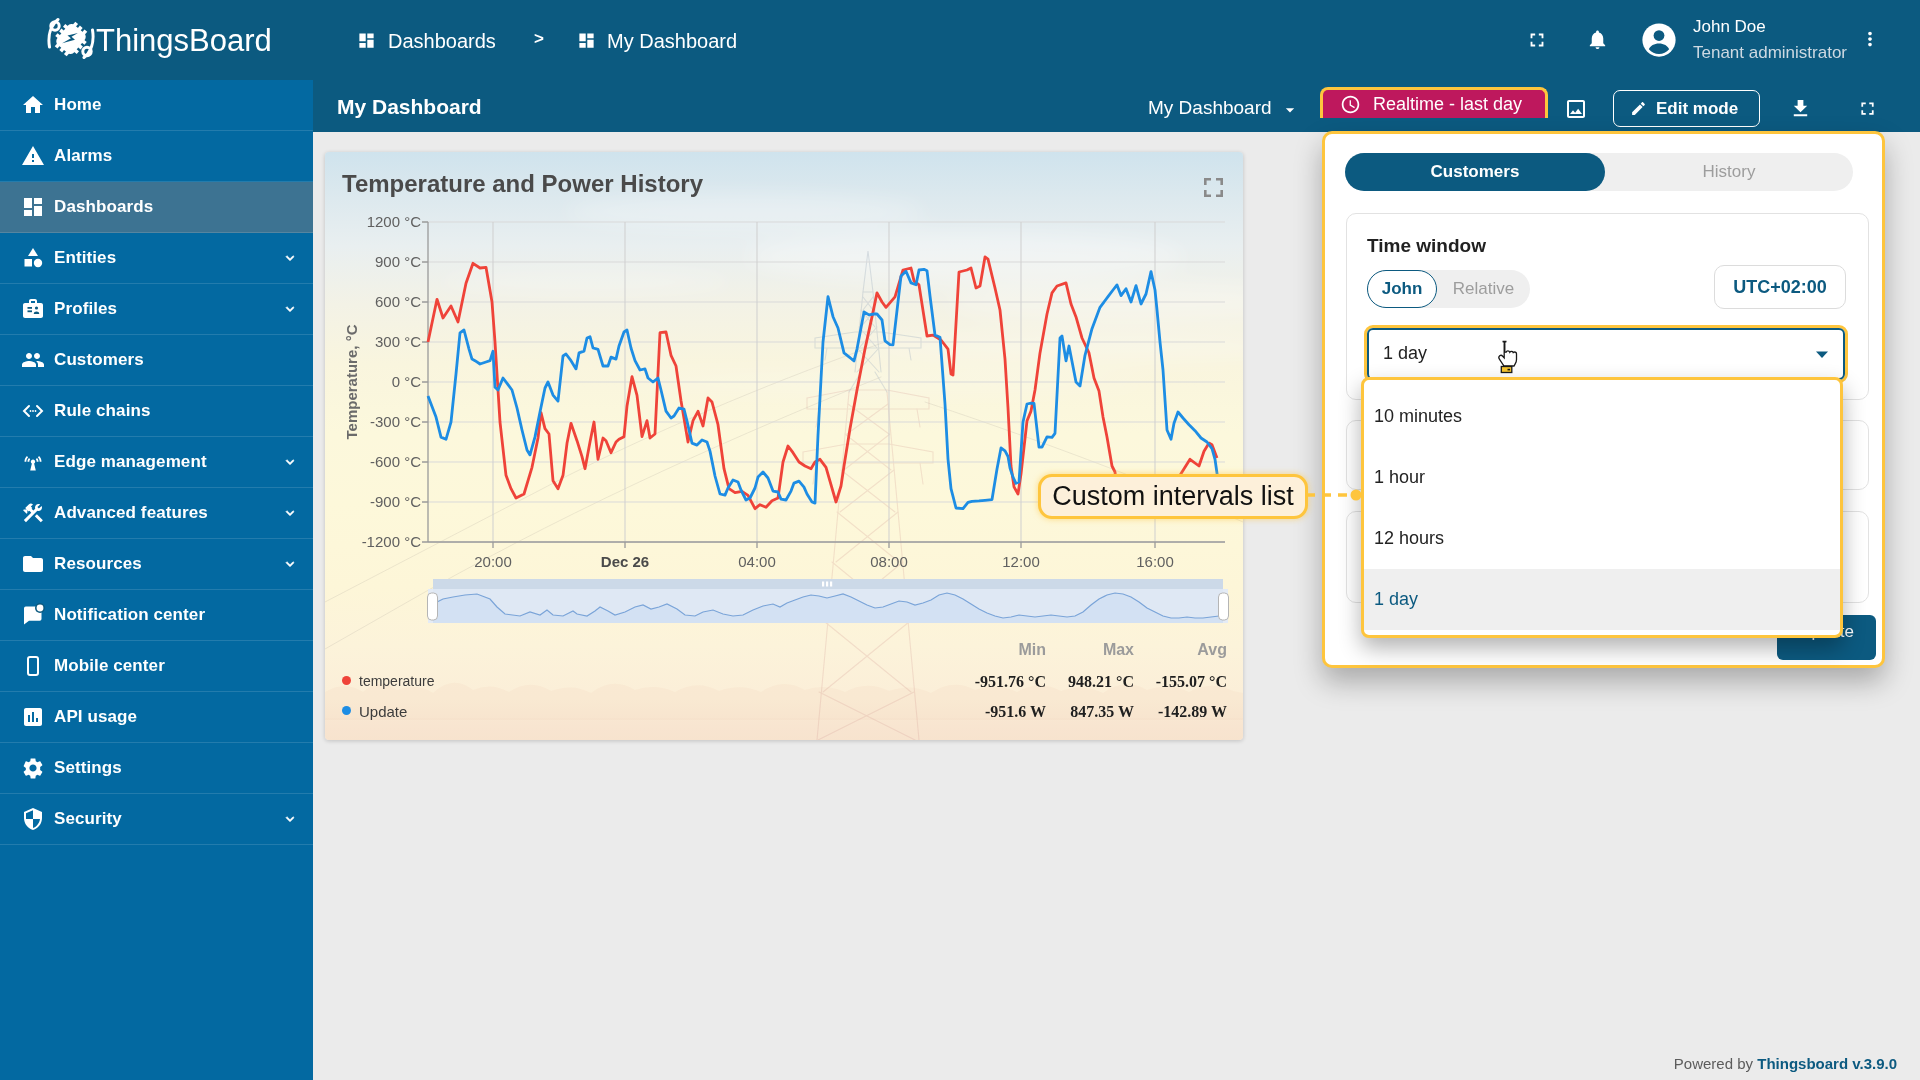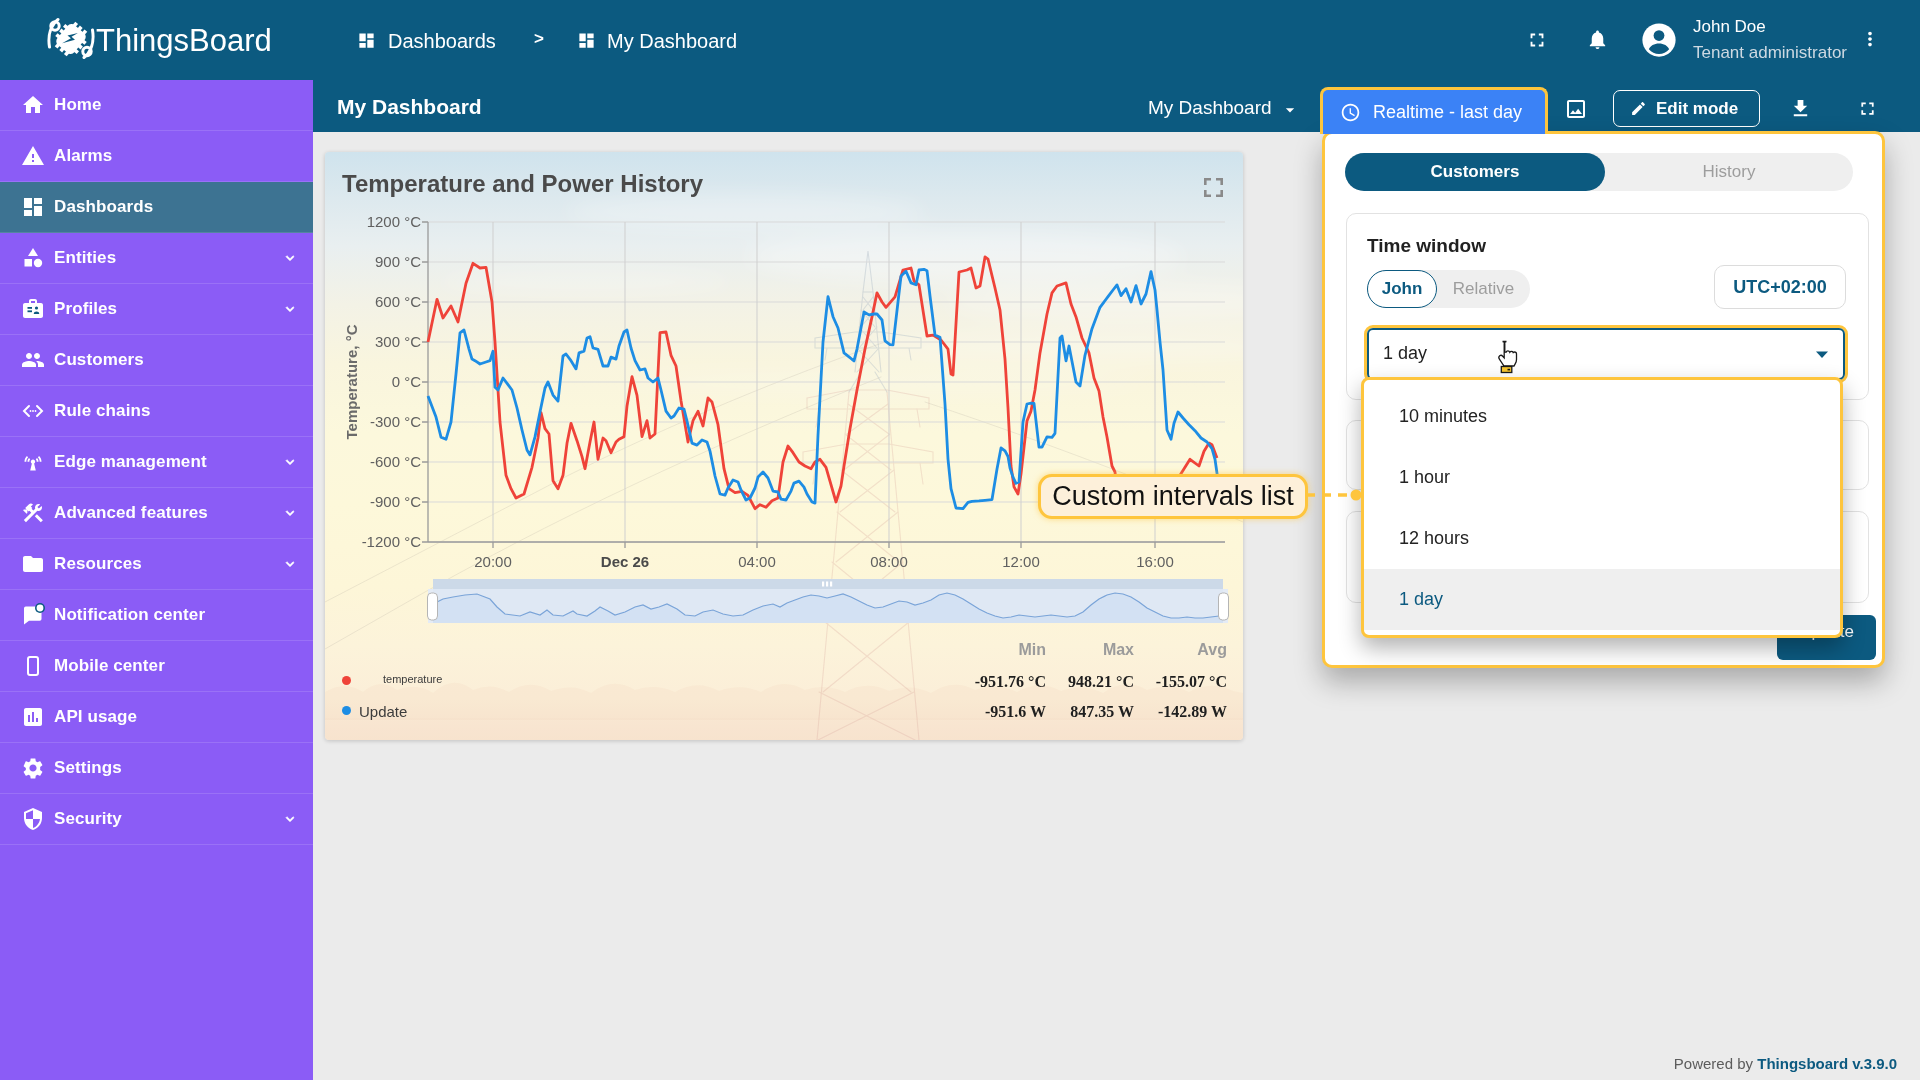--- a/index.html
+++ b/index.html
@@ -1,49 +1,49 @@
 <!DOCTYPE html>
 <html><head>
 <meta charset="utf-8">
 <style>
 * { margin:0; padding:0; box-sizing:border-box; }
 html,body { width:1920px; height:1080px; overflow:hidden; font-family:"Liberation Sans", sans-serif; background:#ebebeb; }
 .abs { position:absolute; }
 
 #header { position:absolute; left:0; top:0; width:1920px; height:80px; background:#0c5a80; z-index:30;padding-left:20px; }
-#sidebar { position:absolute; left:0; top:80px; width:313px; height:1000px; background:#8b5cf6; z-index:25; }
+#sidebar { position:absolute; left:0; top:80px; width:313px; height:1000px; background:#0369a1; z-index:25; }
 .menuitem { position:relative; height:51px; display:flex; align-items:center; border-bottom:1px solid rgba(255,255,255,0.13); color:#fff; }
 .menuitem .mi-ic { width:24px; height:24px; margin-left:21px; flex:none; }
 .menuitem .mi-tx { margin-left:9px; font-size:17px; font-weight:bold; letter-spacing:0.1px; }
 .menuitem .mi-ch { position:absolute; right:15px; top:50%; margin-top:-8px; }
 .menuitem.sel { background:#3d7392; }
 
 #toolbar { position:absolute; left:313px; top:80px; width:1607px; height:52px; background:#0c5a80; z-index:10; }
 
 #main { position:absolute; left:313px; top:132px; width:1607px; height:948px; background:#ebebeb; }
 
 #card { position:absolute; left:325px; top:152px; width:918px; height:588px; border-radius:4px; overflow:hidden;
   box-shadow:0 1px 4px rgba(0,0,0,0.18); z-index:5;
   background:linear-gradient(180deg,#cfe3ed 0%,#dde9ee 8%,#e9eff0 16%,#f3f2e6 26%,#f9f5de 36%,#fcf8dc 48%,#fdf8da 60%,#fdf6d8 74%,#fcf3da 84%,#fbeed8 93%,#f8e5d1 100%); }
 .legrow { position:absolute; width:902px; left:0; font-size:16px; }
 .lh { color:#9b9b9b; font-weight:bold; }
 .lv { color:#1f1f1f; font-weight:bold;font-family:Liberation Serif, serif; }
 .c1 { position:absolute; right:181px; } 
 .c2 { position:absolute; right:93px; }  
 .c3 { position:absolute; right:0px; }   
 
-#rlbtn { position:absolute; left:1320px; top:87px; width:228px; height:47px; background:#3b82f6;
+#rlbtn { position:absolute; left:1320px; top:87px; width:228px; height:31px; background:#be185d;
   border:3px solid #fec53d; border-bottom:none; border-radius:8px 8px 0 0; z-index:41; color:#fff;
   display:flex; align-items:center; font-size:18px; }
 #panel { position:absolute; left:1322px; top:131px; width:563px; height:537px; background:#fff;
   border:3px solid #fec53d; border-radius:10px; box-shadow:0 14px 28px rgba(0,0,0,0.28); z-index:40; }
 .sect { position:absolute; left:21px; width:523px; border:1px solid #e2e2e2; border-radius:10px; background:#fff; }
 #ddlist { position:absolute; left:1361px; top:377px; width:482px; height:261px; background:#fff;
   border:3px solid #fec53d; border-radius:8px; box-shadow:0 10px 22px rgba(0,0,0,0.3); z-index:45; overflow:hidden; }
-.dditem { height:61px; display:flex; align-items:center; padding-left:35px; font-size:18px; color:#232323; }
+.dditem { height:61px; display:flex; align-items:center; padding-left:10px; font-size:18px; color:#232323; }
 .dditem.sel { background:#efefef; color:#0c5a80; }
 
 #callout { position:absolute; left:1038px; top:474px; width:270px; height:45px; background:#fdf0da;
   border:3px solid #fec53d; border-radius:14px; z-index:50; display:flex; align-items:center; justify-content:center;
   font-size:27px; color:#111; box-shadow:0 0 6px rgba(253,197,61,0.6);text-align:right; }
 #footer { position:absolute; right:23px; bottom:8px; font-size:15px; color:#5c5c5c; z-index:6; }
 #footer b { color:#0c5a80; }
 </style>
 </head>
 <body>
@@ -331,21 +331,21 @@
       </g>
 </svg>
 <div class="abs" style="left:17px;top:18px;font-size:24px;font-weight:bold;color:#4a4a4a;">Temperature and Power History</div>
 <div class="legrow lh" style="top:489px;">
       <span class="c1">Min</span>
       <span class="c2">Max</span>
       <span class="c3">Avg</span>
     </div>
 <div class="legrow" style="top:521px;">
       <span style="position:absolute;left:17px;top:3px;width:9px;height:9px;border-radius:50%;background:#ef4339;"></span>
-      <span style="position:absolute;left:34px;font-size:11px;color:#3c3c3c;margin-left:24px;">temperature</span>
+      <span style="position:absolute;left:34px;font-size:14px;color:#3c3c3c;">temperature</span>
       <span class="lv c1">-951.76 °C</span>
       <span class="lv c2">948.21 °C</span>
       <span class="lv c3">-155.07 °C</span>
     </div>
 <div class="legrow" style="top:551px;">
       <span style="position:absolute;left:17px;top:3px;width:9px;height:9px;border-radius:50%;background:#1d8de4;"></span>
       <span style="position:absolute;left:34px;font-size:15px;color:#3c3c3c;">Update</span>
       <span class="lv c1">-951.6 W</span>
       <span class="lv c2">847.35 W</span>
       <span class="lv c3">-142.89 W</span>

